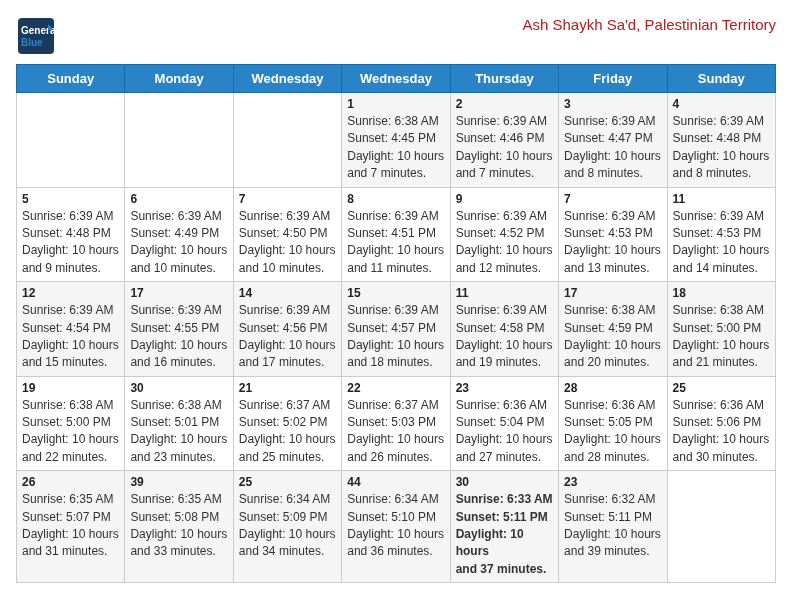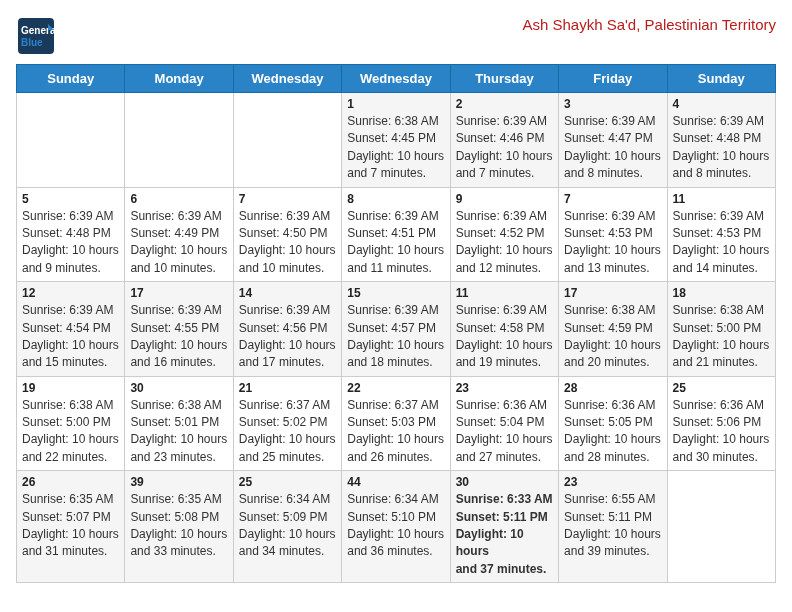--- a/index.html
+++ b/index.html
@@ -323,21 +323,21 @@
         </td>
         <td>
           <span class="day-num">30</span>
           <div class="day-info" style="white-space: pre-line; font-weight: bold;">Sunrise: 6:33 AM
 Sunset: 5:11 PM
 Daylight: 10 hours
 and 37 minutes.</div>
         </td>
         <td>
           <span class="day-num">23</span>
-          <div class="day-info" style="white-space: pre-line;">Sunrise: 6:55 AM
+          <div class="day-info" style="white-space: pre-line;">Sunrise: 6:32 AM
 Sunset: 5:11 PM
 Daylight: 10 hours
 and 39 minutes.</div>
         </td>
         <td class="empty-cell"></td>
       </tr>
     </tbody>
 </table>
 
 </body></html>

